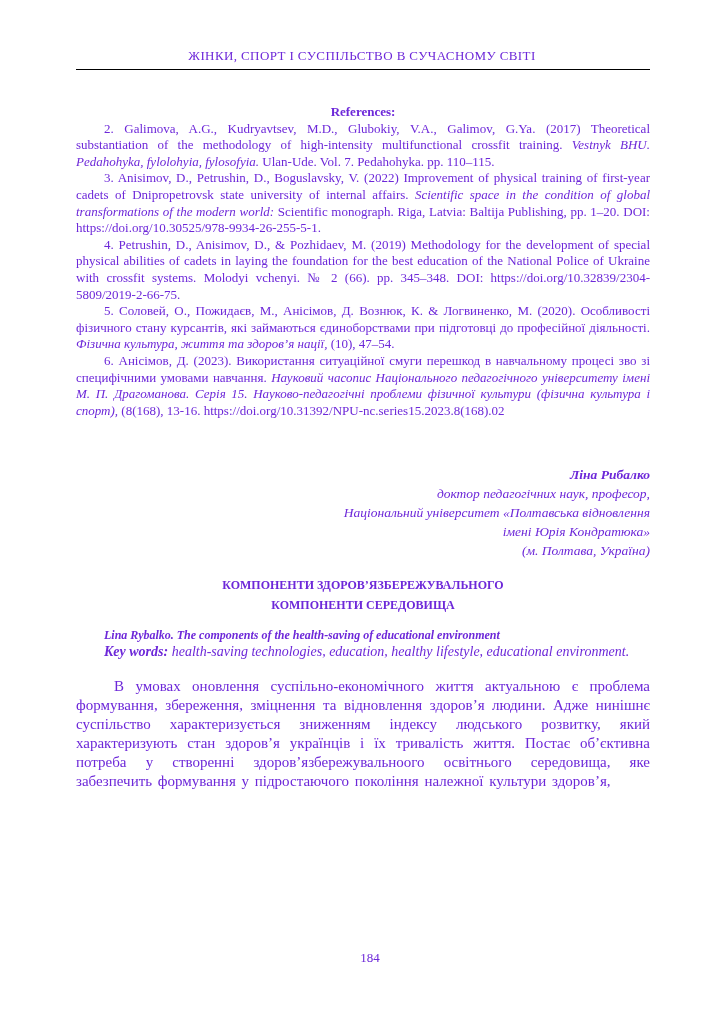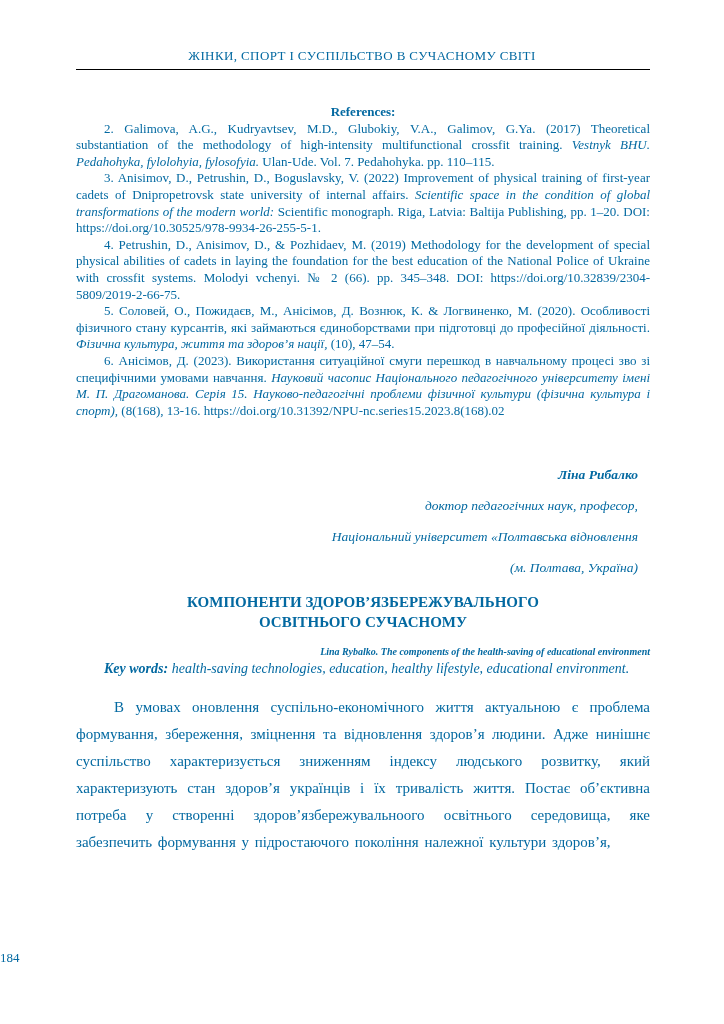--- a/index.html
+++ b/index.html
@@ -1,21 +1,21 @@
 <!DOCTYPE html>
 <html><head>
 <meta charset="utf-8">
 <style>
   html, body { margin: 0; padding: 0; background: #ffffff; }
   .page {
     position: relative;
     width: 724px;
     height: 1024px;
     background: #ffffff;
-    color: #0369a1;
+    color: #6d28d9;
     font-family: "Liberation Serif", "DejaVu Serif", serif;
     overflow: hidden;
     margin: 0 auto;
     border-radius: 7px;
   }
   .header { padding-top: 48px; text-align: center; }
   .header-title {
     font-size: 13px;
     letter-spacing: 0.4px;
     white-space: nowrap;
@@ -43,60 +43,60 @@
   }
   .it { font-style: italic; }
   .bd { font-weight: bold; }
 
   .author-block {
     margin-top: 46px;
     text-align: right;
     font-size: 13.5px;
     line-height: 19px;
   }
-  .author-block .author-line { margin: 12px; font-style: italic; }
+  .author-block .author-line { margin: 0; font-style: italic; }
 
   .article-title {
     margin-top: 16px;
     text-align: center;
     font-weight: bold;
-    font-size: 15px;
+    font-size: 12px;
     line-height: 19.5px;
   }
   .article-title .title-line { margin: 0; }
 
   .eng-title {
     margin: 12px 0 0 0;
     text-indent: 28px;
     font-weight: bold;
     font-style: italic;
-    font-size: 10px;
+    font-size: 12px;
     line-height: 16.6px;
-    text-align: right;
   }
   .keywords {
     margin: 0;
     text-indent: 28px;
     font-size: 14px;
     line-height: 16.6px;
     text-align: justify;
   }
   .body-para {
     margin: 17px 0 0 0;
     font-size: 15px;
-    line-height: 27px;
+    line-height: 19px;
     text-align: justify;
     text-indent: 38px;
     word-spacing: 2px;
   }
   .page-number {
     position: absolute;
     bottom: 58px;
-    left: 0;
+    left: 16px;
     right: 0;
+    text-align: center;
     font-size: 13px;
   }
 </style>
 </head>
 <body>
 
 <div class="page">
 
   <div class="header">
     <div class="header-title">ЖІНКИ, СПОРТ І СУСПІЛЬСТВО В СУЧАСНОМУ СВІТІ</div>
@@ -112,26 +112,27 @@
         <p class="ref"><span>3. Anisimov, D., Petrushin, D., Boguslavsky, V. (2022) Improvement of physical training of first-year cadets of Dnipropetrovsk state university of internal affairs. </span><span class="it">Scientific space in the condition of global transformations of the modern world:</span><span> Scientific monograph. Riga, Latvia: Baltija Publishing, pp. 1–20. DOI: https://doi.org/10.30525/978-9934-26-255-5-1.</span></p>
         <p class="ref"><span>4. Petrushin, D., Anisimov, D., &amp; Pozhidaev, M. (2019) Methodology for the development of special physical abilities of cadets in laying the foundation for the best education of the National Police of Ukraine with crossfit systems. Molodyi vchenyi. № 2 (66). pp. 345–348. DOI: https://doi.org/10.32839/2304-5809/2019-2-66-75.</span></p>
         <p class="ref"><span>5. Соловей, О., Пожидаєв, М., Анісімов, Д. Вознюк, К. &amp; Логвиненко, М. (2020). Особливості фізичного стану курсантів, які займаються єдиноборствами при підготовці до професійної діяльності. </span><span class="it">Фізична культура, життя та здоров’я нації,</span><span> (10), 47–54.</span></p>
         <p class="ref"><span>6. Анісімов, Д. (2023). Використання ситуаційної смуги перешкод в навчальному процесі зво зі специфічними умовами навчання. </span><span class="it">Науковий часопис Національного педагогічного університету імені М. П. Драгоманова. Серія 15. Науково-педагогічні проблеми фізичної культури (фізична культура і спорт),</span><span> (8(168), 13-16. https://doi.org/10.31392/NPU-nc.series15.2023.8(168).02</span></p>
       </div>
 
     <div class="author-block">
         <p class="author-line"><span class="it bd">Ліна Рибалко</span></p>
         <p class="author-line"><span class="it">доктор педагогічних наук, професор,</span></p>
         <p class="author-line"><span class="it">Національний університет «Полтавська відновлення</span></p>
+        <p class="author-line"><span class="it">імені Юрія Кондратюка»</span></p>
         <p class="author-line"><span class="it">(м. Полтава, Україна)</span></p>
       </div>
 
     <div class="article-title">
         <p class="title-line">КОМПОНЕНТИ ЗДОРОВ’ЯЗБЕРЕЖУВАЛЬНОГО</p>
-        <p class="title-line">ОСВІТНЬОГО СУЧАСНОМУ</p>
+        <p class="title-line">КОМПОНЕНТИ СЕРЕДОВИЩА</p>
       </div>
 
     <p class="eng-title">Lina Rybalko. The components of the health-saving of educational environment</p>
 
     <p class="keywords"><span class="it bd">Key words: </span><span class="it">health-saving technologies, education, healthy lifestyle, educational environment.</span></p>
 
     <p class="body-para">В умовах оновлення суспільно-економічного життя актуальною є проблема формування, збереження, зміцнення та відновлення здоров’я людини. Адже нинішнє суспільство характеризується зниженням індексу людського розвитку, який характеризують стан здоров’я українців і їх тривалість життя. Постає об’єктивна потреба у створенні здоров’язбережувальноого освітнього середовища, яке забезпечить формування у підростаючого покоління належної культури здоров’я,</p>
 
   </div>
 

